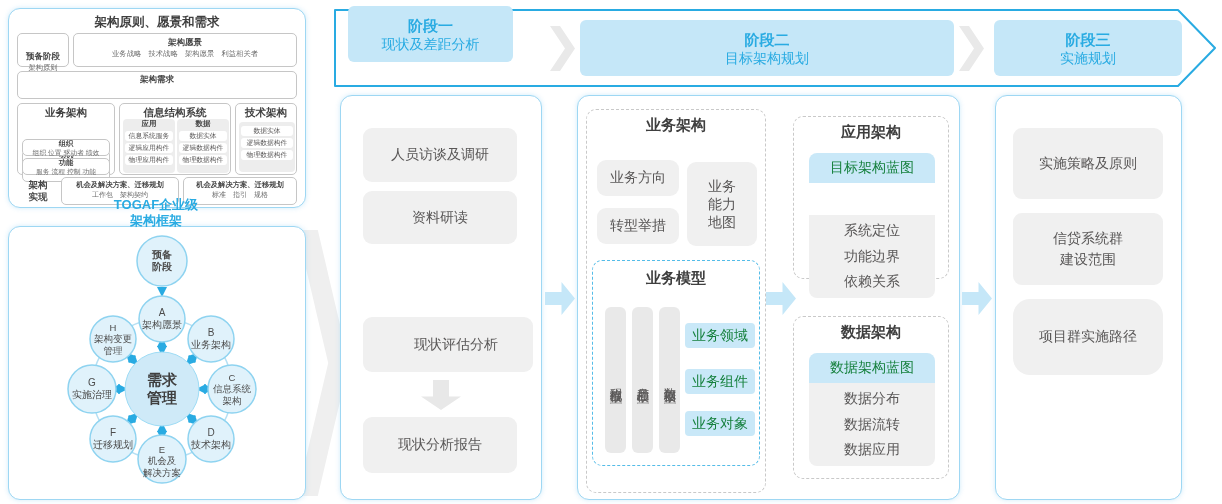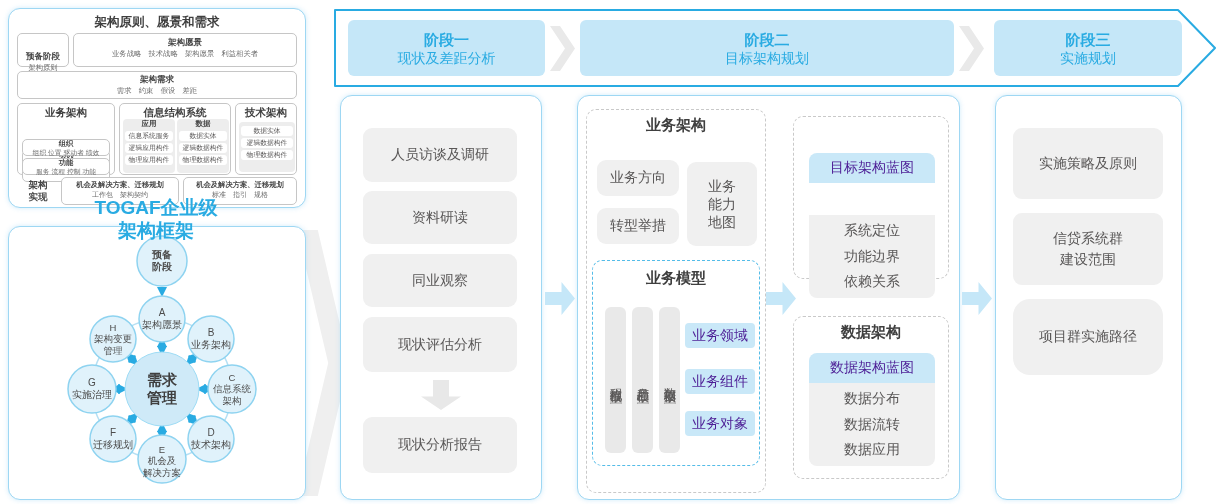--- a/index.html
+++ b/index.html
@@ -15,33 +15,33 @@
   .fw-title{position:absolute;top:5px;left:0;width:100%;text-align:center;font-weight:bold;font-size:12.5px;color:#3f3f3f;}
   .colT{position:absolute;top:2px;left:0;width:100%;text-align:center;font-weight:bold;font-size:10.5px;color:#3f3f3f;}
   .graybed{position:absolute;background:#ededed;border-radius:4px;}
   .pill{background:#fff;border-radius:3px;margin:1.5px 2px;font-size:6.8px;line-height:10.5px;height:10.5px;overflow:hidden;color:#595757;}
   
   .gbox{position:absolute;background:#f0f0f0;border-radius:9px;color:#595757;
         display:flex;align-items:center;justify-content:center;text-align:center;font-size:14px;}
   .dashg{position:absolute;border:1.5px dashed #c9c9c9;border-radius:10px;box-sizing:border-box;}
   .dashb{position:absolute;border:1.5px dashed #54bce8;border-radius:10px;box-sizing:border-box;background:#fff;}
   .secT{position:absolute;top:6px;left:0;width:100%;text-align:center;font-weight:bold;font-size:15px;color:#3f3f3f;}
-  .bbox{position:absolute;background:#c9e8f8;border-radius:4px;color:#4c1d95;font-size:14px;
+  .bbox{position:absolute;background:#c9e8f8;border-radius:4px;color:#15803d;font-size:14px;
         display:flex;align-items:center;justify-content:center;text-align:center;}
   .vbar{position:absolute;background:#e9e9e9;border-radius:6px;color:#595757;font-size:12.5px;
         writing-mode:vertical-rl;text-orientation:upright;display:flex;align-items:center;justify-content:center;letter-spacing:1px;}
   .phasebox{position:absolute;background:#c5e7f8;border-radius:6px;color:#29abe2;text-align:center;
             display:flex;flex-direction:column;align-items:center;justify-content:center;}
   .phasebox .p1{font-weight:bold;font-size:15px;line-height:1.4;}
   .phasebox .p2{font-size:14px;line-height:1.25;}
   .chev{position:absolute;background:#e9e9e9;clip-path:polygon(0 0,40% 0,100% 50%,40% 100%,0 100%,60% 50%);}
   .rarrow{position:absolute;background:#c5e7f8;clip-path:polygon(0 30%,55% 30%,55% 0,100% 50%,55% 100%,55% 70%,0 70%);z-index:3;}
   .darrow{position:absolute;background:#e8e8e8;clip-path:polygon(30% 0,70% 0,70% 55%,100% 55%,50% 100%,0 55%,30% 55%);}
   .adm-lab{position:absolute;transform:translate(-50%,-50%);text-align:center;font-size:10px;line-height:1.2;color:#4c4c4c;white-space:pre-line;}
-  .caption{position:absolute;left:8px;top:197px;width:296px;text-align:center;font-weight:bold;font-size:19px;
+  .caption{position:absolute;left:8px;top:197px;width:296px;text-align:center;font-weight:bold;font-size:13px;
            line-height:1.2;color:#29abe2;z-index:6;white-space:pre-line;}
   .sub7{font-size:7.3px;color:#6d6d6d;line-height:1.3;}
 </style>
 </head>
 <body>
 
 <div id="stage">
 
   <div class="chev" style="left:297px;top:230px;width:52px;height:266px;background:#efefef;z-index:0;"></div>
 
@@ -51,21 +51,20 @@
     <div class="wbox" style="left:8px;top:24px;width:52px;height:34px;padding-top:17px;">
       <div class="tt" style="font-size:8.5px;">预备阶段</div>
       <div class="sub7">架构原则</div>
     </div>
     <div class="wbox" style="left:64px;top:24px;width:224px;height:34px;padding-top:3px;">
       <div class="tt" style="font-size:8.5px;">架构愿景</div>
       <div class="sub7">业务战略　技术战略　架构愿景　利益相关者</div>
     </div>
     <div class="wbox" style="left:8px;top:62px;width:280px;height:28px;padding-top:2px;">
       <div class="tt" style="font-size:8.5px;">架构需求</div>
-      <div class="sub7">需求　约束　假设　差距</div>
     </div>
 
     <div class="wbox" style="left:8px;top:94px;width:98px;height:72px;">
       <div class="colT">业务架构</div>
       <div class="wbox" style="left:4px;top:16px;width:88px;height:32px;margin-top:30px;">
         <span class="tt" style="font-size:7.3px;display:block;line-height:1.2;">动机</span>
         <span class="sub7" style="font-size:6.8px;display:block;line-height:1.1;">驱动力 目标 目的 绩效</span>
       </div>
       <div class="wbox" style="left:4px;top:35px;width:88px;height:17px;">
         <span class="tt" style="font-size:7.3px;display:block;line-height:1.2;">组织</span>
@@ -171,40 +170,39 @@
     <div class="adm-lab" style="left:104px;top:112px;font-size:9.5px;">H
 架构变更
 管理</div>
     <div class="adm-lab" style="left:153px;top:162px;font-size:15px;font-weight:bold;color:#3f3f3f;">需求
 管理</div>
   </div>
 
   <svg class="abs" style="left:333px;top:8px;z-index:2;" width="889" height="82" viewBox="0 0 889 82">
     <polygon points="2,2 845,2 882,40 845,78 2,78" fill="#ffffff" stroke="#29abe2" stroke-width="2" stroke-linejoin="round"></polygon>
   </svg>
-  <div class="phasebox" style="left:348px;top:20px;width:197px;height:56px;z-index:3;">
+  <div class="phasebox" style="left:348px;top:6px;width:165px;height:56px;z-index:3;">
     <div class="p1">阶段一</div>
     <div class="p2">现状及差距分析</div>
   </div>
   <div class="chev" style="left:550px;top:26px;width:25px;height:45px;z-index:3;"></div>
   <div class="phasebox" style="left:580px;top:20px;width:374px;height:56px;z-index:3;">
     <div class="p1">阶段二</div>
     <div class="p2">目标架构规划</div>
   </div>
   <div class="chev" style="left:959px;top:26px;width:25px;height:45px;z-index:3;"></div>
   <div class="phasebox" style="left:994px;top:20px;width:188px;height:56px;z-index:3;">
     <div class="p1">阶段三</div>
     <div class="p2">实施规划</div>
   </div>
 
   <div class="panel" style="left:340px;top:95px;width:200px;height:403px;z-index:1;">
     <div class="gbox" style="left:22px;top:32px;width:154px;height:54px;">人员访谈及调研</div>
     <div class="gbox" style="left:22px;top:95px;width:154px;height:53px;">资料研读</div>
-    <div class="gbox" style="left:22px;top:158px;width:154px;height:53px;">同业观察</div>
-    <div class="gbox" style="left:22px;top:221px;width:154px;height:55px;">现状评估分析</div>
+    <div class="gbox" style="left:22px;top:221px;width:154px;height:55px;padding-left:16px;">现状评估分析</div>
     <div class="darrow" style="left:80px;top:284px;width:40px;height:30px;"></div>
     <div class="gbox" style="left:22px;top:321px;width:154px;height:56px;">现状分析报告</div>
   </div>
 
   <div class="rarrow" style="left:545px;top:282px;width:30px;height:33px;"></div>
   <div class="rarrow" style="left:766px;top:282px;width:30px;height:33px;"></div>
   <div class="rarrow" style="left:962px;top:282px;width:30px;height:33px;"></div>
 
   <div class="panel" style="left:577px;top:95px;width:381px;height:403px;z-index:1;">
 
@@ -221,20 +219,21 @@
         <div class="vbar" style="left:12px;top:46px;width:21px;height:146px;">流程模型</div>
         <div class="vbar" style="left:39px;top:46px;width:21px;height:146px;">产品模型</div>
         <div class="vbar" style="left:66px;top:46px;width:21px;height:146px;">数据模型</div>
         <div class="bbox" style="left:92px;top:62px;width:70px;height:25px;">业务领域</div>
         <div class="bbox" style="left:92px;top:108px;width:70px;height:25px;">业务组件</div>
         <div class="bbox" style="left:92px;top:150px;width:70px;height:25px;">业务对象</div>
       </div>
     </div>
 
     <div class="dashg" style="left:215px;top:20px;width:156px;height:163px;">
+      <div class="secT">应用架构</div>
       <div class="bbox" style="left:15px;top:36px;width:126px;height:30px;border-radius:8px 8px 0 0;">目标架构蓝图</div>
       <div class="gbox ml" style="left:15px;top:66px;width:126px;height:83px;border-radius:0 0 8px 8px;line-height:1.85;margin-top:32px;">系统定位
 功能边界
 依赖关系</div>
     </div>
 
     <div class="dashg" style="left:215px;top:220px;width:156px;height:163px;">
       <div class="secT">数据架构</div>
       <div class="bbox" style="left:15px;top:36px;width:126px;height:30px;border-radius:8px 8px 0 0;">数据架构蓝图</div>
       <div class="gbox ml" style="left:15px;top:66px;width:126px;height:83px;border-radius:0 0 8px 8px;line-height:1.85;">数据分布

